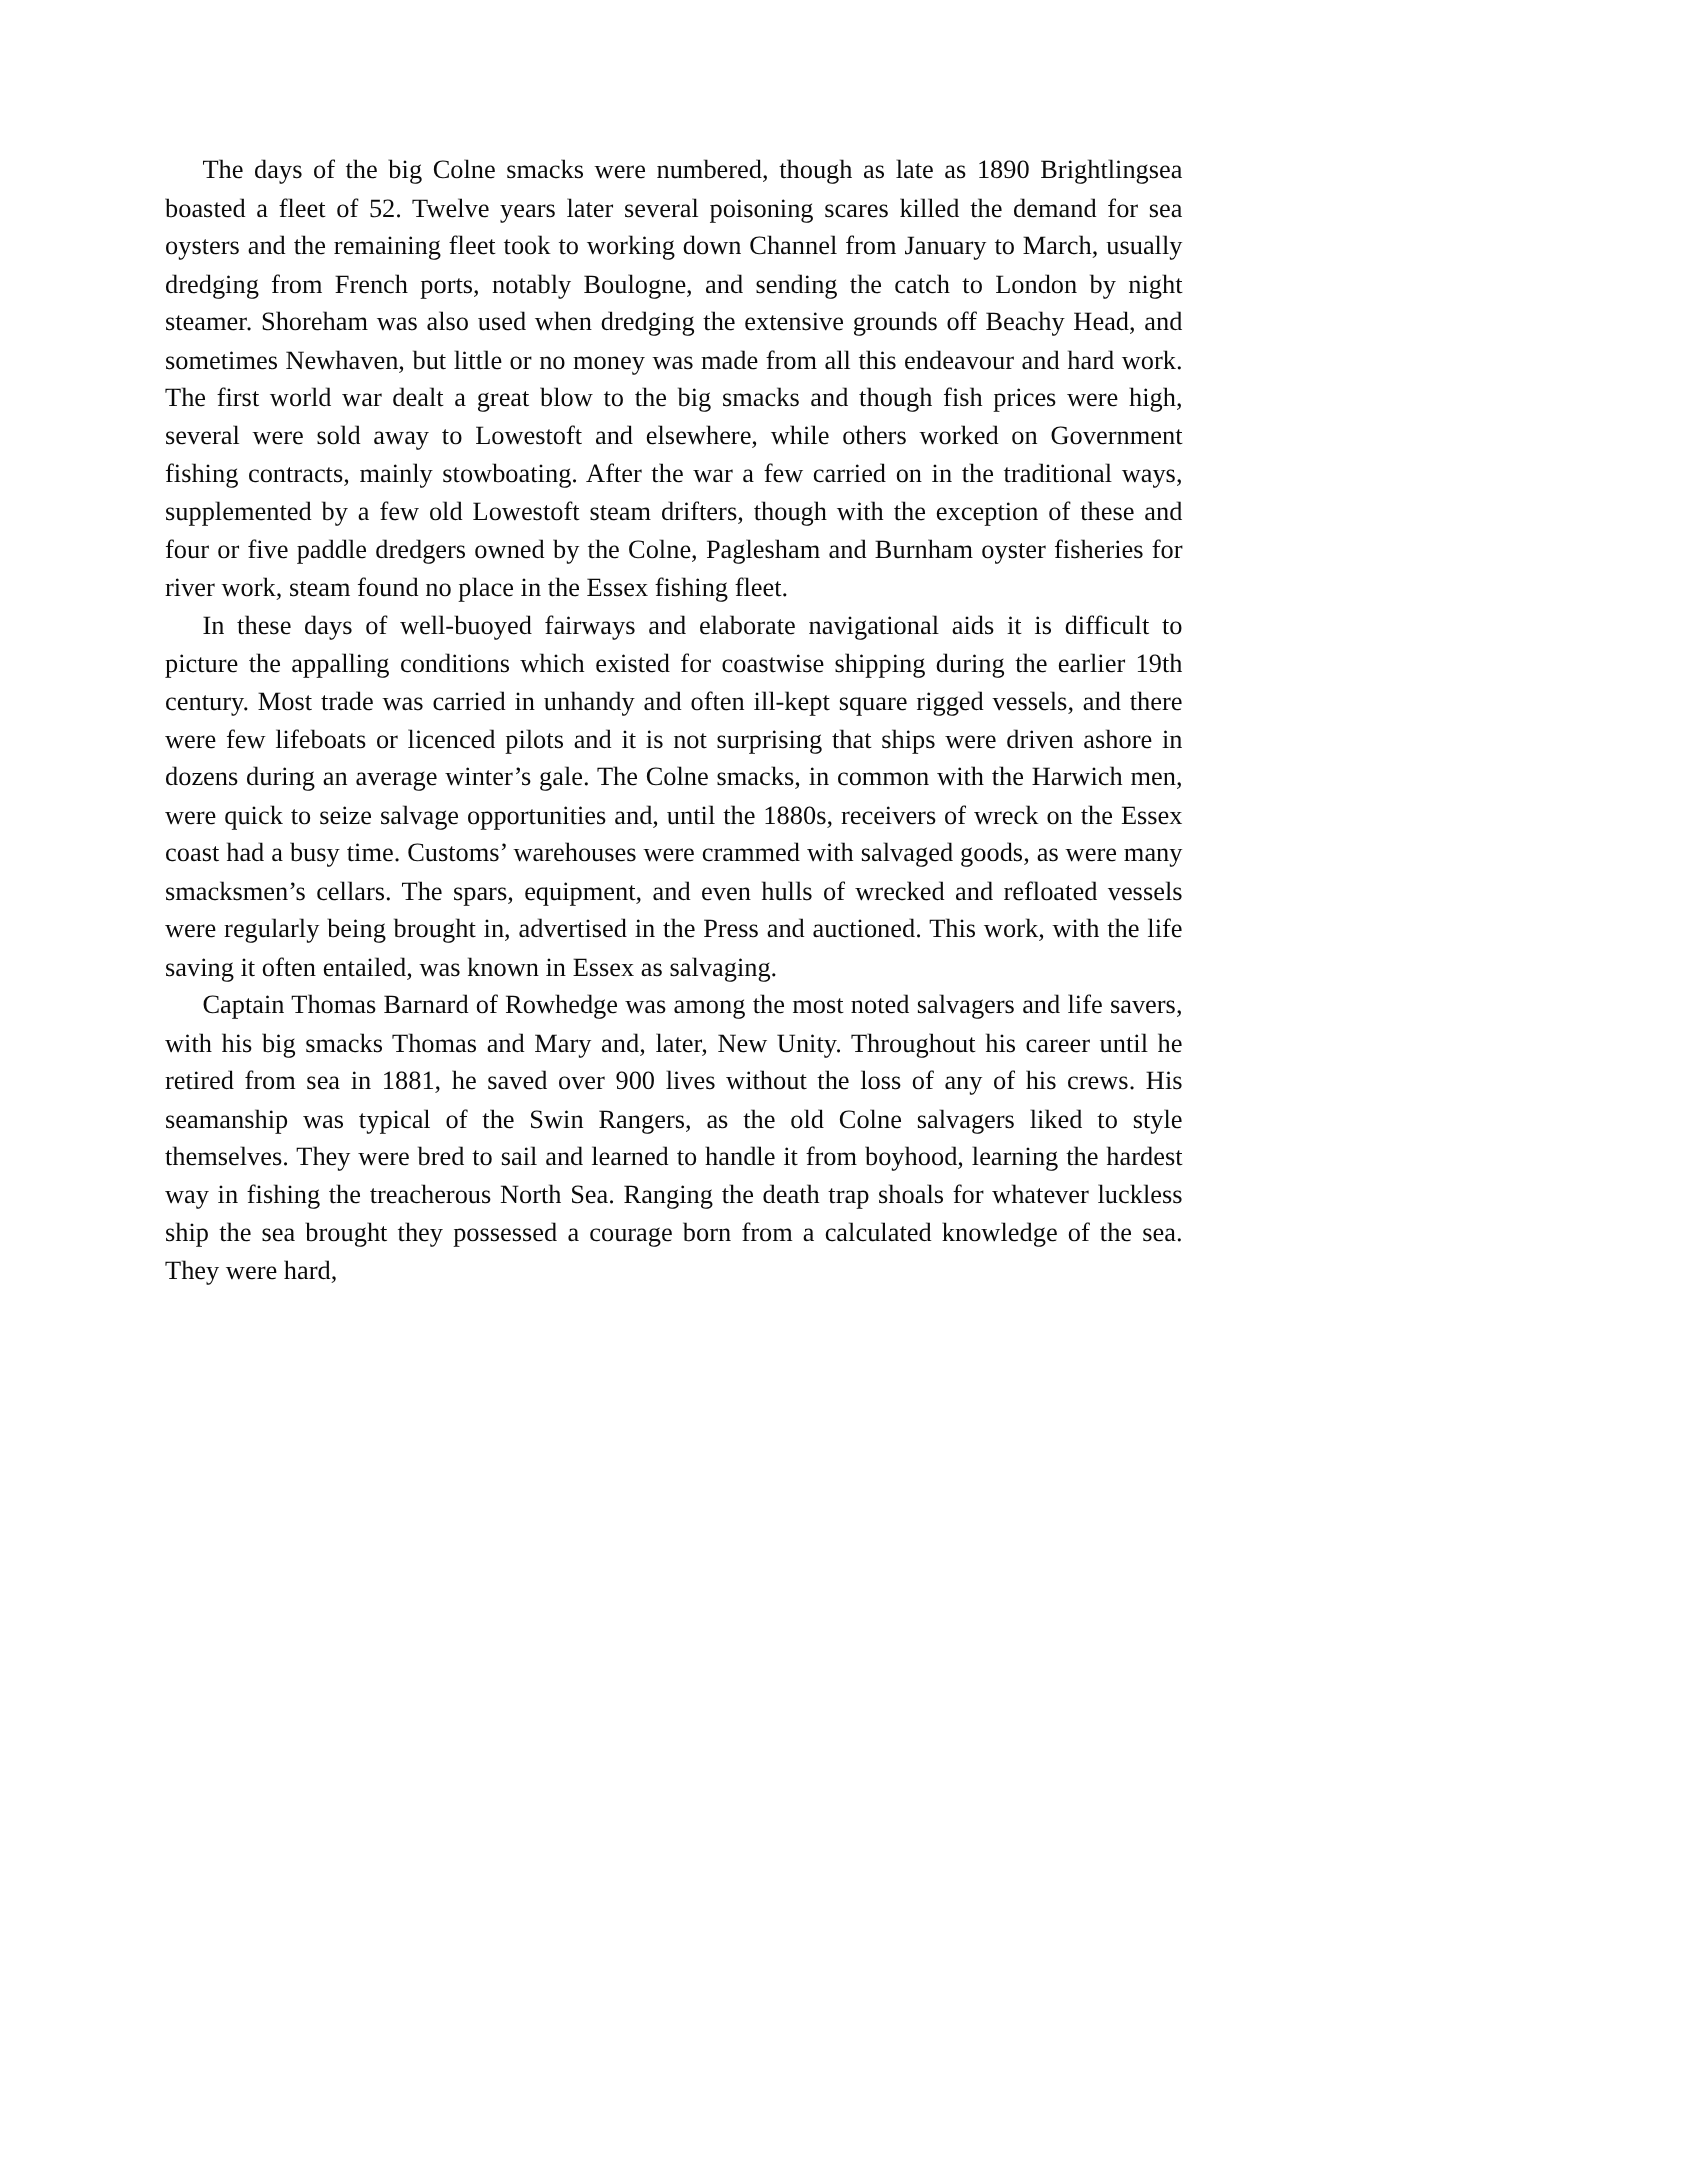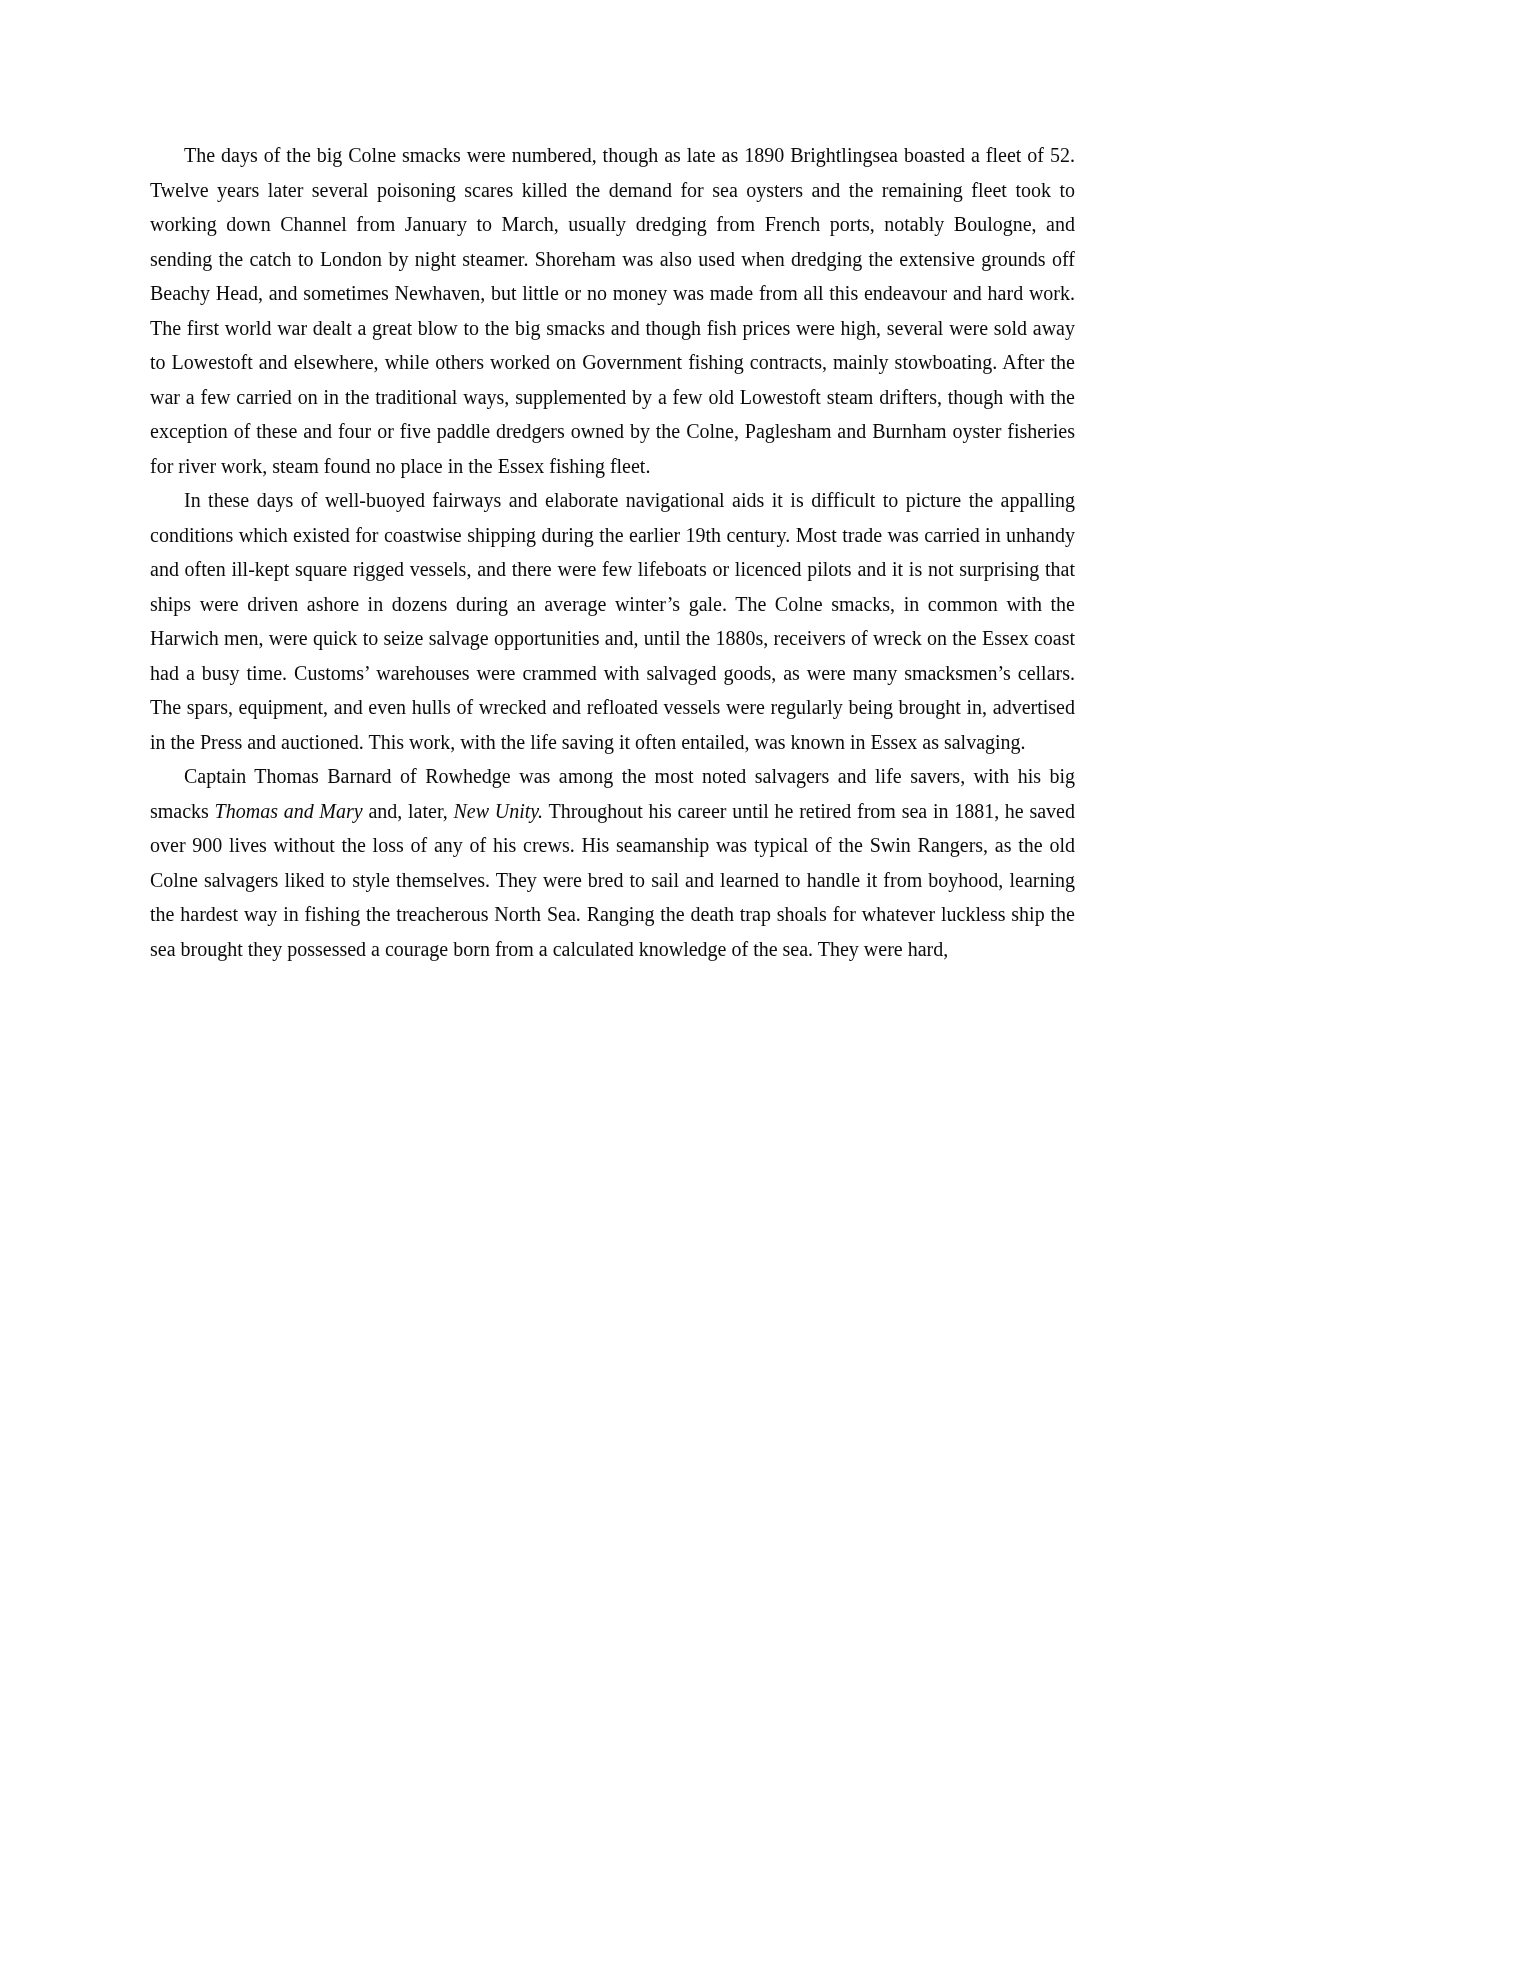--- a/index.html
+++ b/index.html
@@ -13,31 +13,30 @@
     position: relative;
     font-family: "Liberation Serif", serif;
     overflow: hidden;
   }
   .page-text {
     position: absolute;
     left: 150px;
     top: 138px;
     width: 925px;
     color: #0b0b0b;
-    font-size: 20px;
+    font-size: 24px;
     line-height: 34.5px;
     text-align: justify;
   }
   .page-text p {
     margin: 0;
     padding: 0;
     text-indent: 34px;
   }
   .italic {
-    font-style: italic;
   }
 </style>
 </head>
 <body>
 
 <div class="page-text">
   <p>The days of the big Colne smacks were numbered, though as late as 1890 Brightlingsea boasted a fleet of 52. Twelve years later several poisoning scares killed the demand for sea oysters and the remaining fleet took to working down Channel from January to March, usually dredging from French ports, notably Boulogne, and sending the catch to London by night steamer. Shoreham was also used when dredging the extensive grounds off Beachy Head, and sometimes Newhaven, but little or no money was made from all this endeavour and hard work. The first world war dealt a great blow to the big smacks and though fish prices were high, several were sold away to Lowestoft and elsewhere, while others worked on Government fishing contracts, mainly stowboating. After the war a few carried on in the traditional ways, supplemented by a few old Lowestoft steam drifters, though with the exception of these and four or five paddle dredgers owned by the Colne, Paglesham and Burnham oyster fisheries for river work, steam found no place in the Essex fishing fleet.</p>
   <p>In these days of well-buoyed fairways and elaborate navigational aids it is difficult to picture the appalling conditions which existed for coastwise shipping during the earlier 19th century. Most trade was carried in unhandy and often ill-kept square rigged vessels, and there were few lifeboats or licenced pilots and it is not surprising that ships were driven ashore in dozens during an average winter’s gale. The Colne smacks, in common with the Harwich men, were quick to seize salvage opportunities and, until the 1880s, receivers of wreck on the Essex coast had a busy time. Customs’ warehouses were crammed with salvaged goods, as were many smacksmen’s cellars. The spars, equipment, and even hulls of wrecked and refloated vessels were regularly being brought in, advertised in the Press and auctioned. This work, with the life saving it often entailed, was known in Essex as salvaging.</p>
   <p><span>Captain Thomas Barnard of Rowhedge was among the most noted salvagers and life savers, with his big smacks </span><span class="italic">Thomas and Mary</span><span> and, later, </span><span class="italic">New Unity.</span><span> Throughout his career until he retired from sea in 1881, he saved over 900 lives without the loss of any of his crews. His seamanship was typical of the Swin Rangers, as the old Colne salvagers liked to style themselves. They were bred to sail and learned to handle it from boyhood, learning the hardest way in fishing the treacherous North Sea. Ranging the death trap shoals for whatever luckless ship the sea brought they possessed a courage born from a calculated knowledge of the sea. They were hard,</span></p>
 </div>

